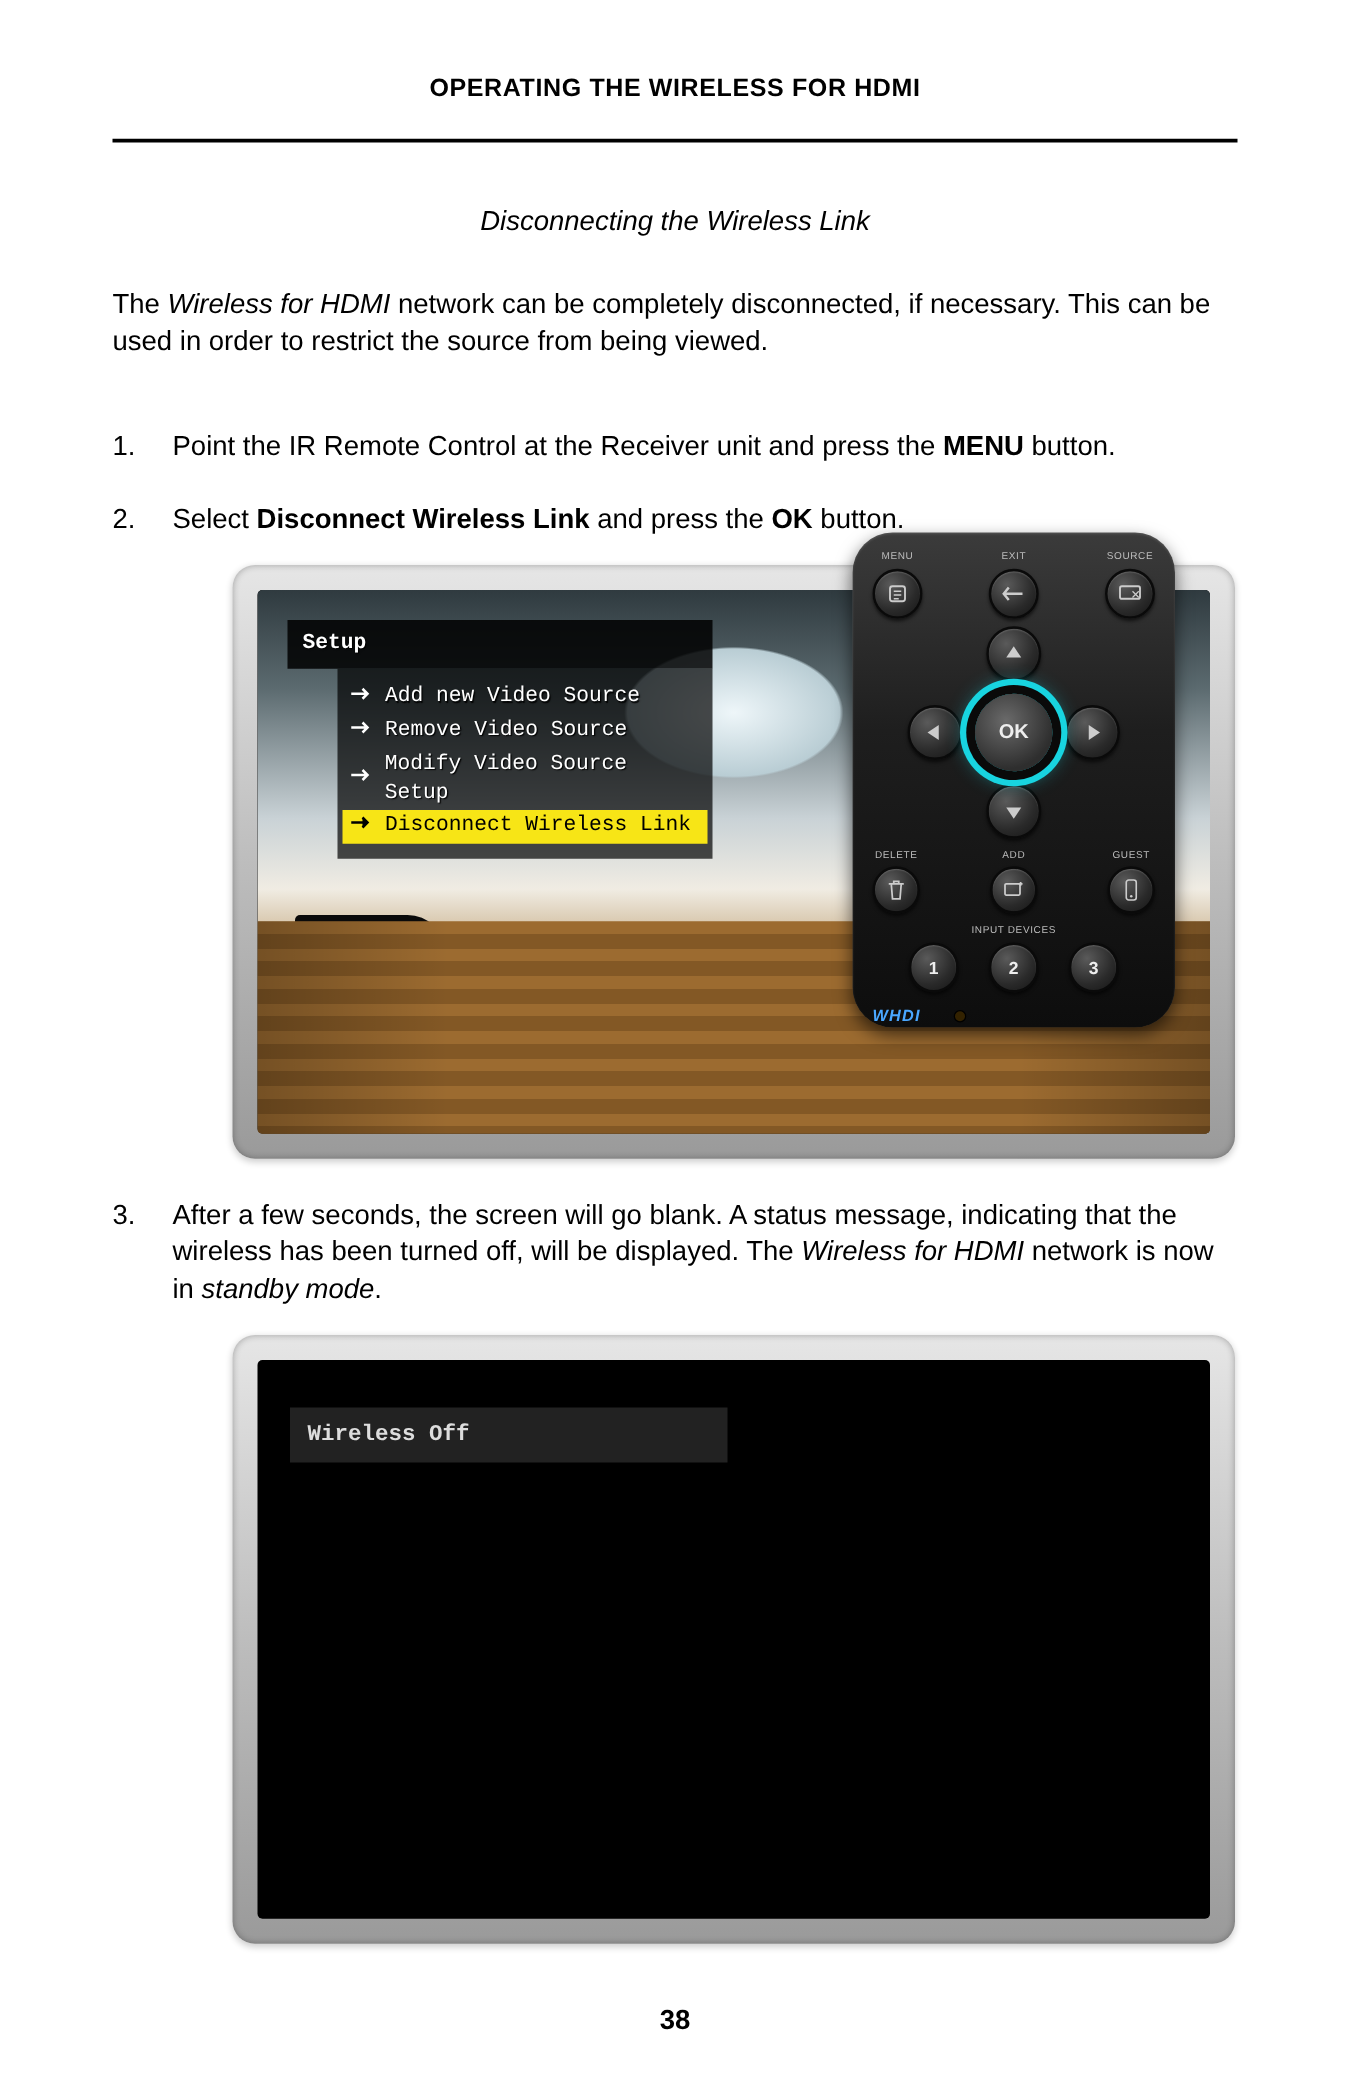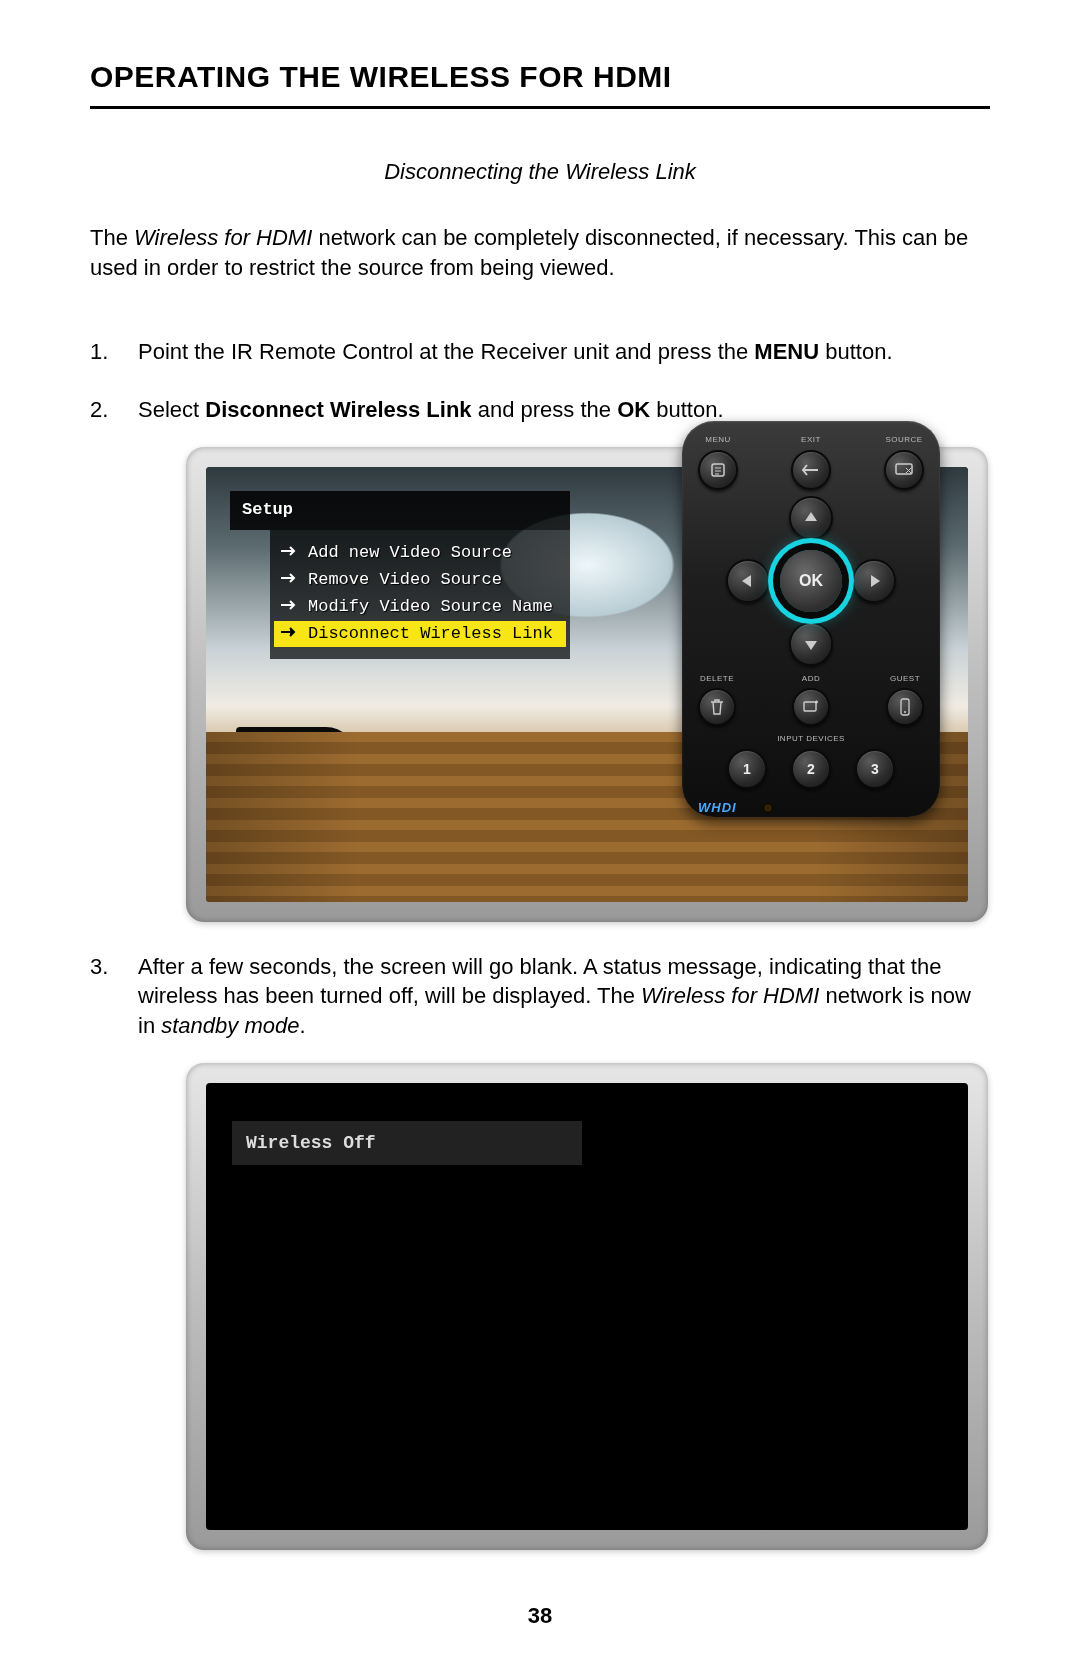--- a/index.html
+++ b/index.html
@@ -6,25 +6,25 @@
   body {
     background: #fff;
     font-family: Arial, Helvetica, sans-serif;
     color: #000;
     width: 1080px;
     height: 1669px;
     padding: 60px 90px 40px 90px;
     position: relative;
   }
   .page-title {
-    font-size: 30px;
+    font-size: 20px;
     font-weight: bold;
-    text-align: left;
+    text-align: center;
     letter-spacing: 0.5px;
-    padding-bottom: 12px;
+    padding-bottom: 28px;
   }
   .title-rule {
     border: none;
     border-top: 3px solid #000;
     margin-bottom: 50px;
   }
   .subtitle {
     font-style: italic;
     text-align: center;
     font-size: 22px;
@@ -298,21 +298,21 @@
               <div class="osd-row">
                 <span class="arrow"><svg width="20" height="12" viewBox="0 0 20 12">
                       <path d="M1 6 H14 M10 2 L14 6 L10 10" stroke="#fff" stroke-width="2" fill="none"></path>
                     </svg></span>
                 <span>Remove Video Source</span>
               </div>
               <div class="osd-row">
                 <span class="arrow"><svg width="20" height="12" viewBox="0 0 20 12">
                       <path d="M1 6 H14 M10 2 L14 6 L10 10" stroke="#fff" stroke-width="2" fill="none"></path>
                     </svg></span>
-                <span>Modify Video Source Name</span>
+                <span>Modify Video Source Setup</span>
               </div>
               <div class="osd-row hl">
                 <span class="arrow"><svg width="20" height="12" viewBox="0 0 20 12">
                       <path d="M1 6 H14 M10 2 L14 6 L10 10" stroke="#000" stroke-width="2" fill="none"></path>
                     </svg></span>
                 <span>Disconnect Wireless Link</span>
               </div>
             </div>
           </div>
         </div>

